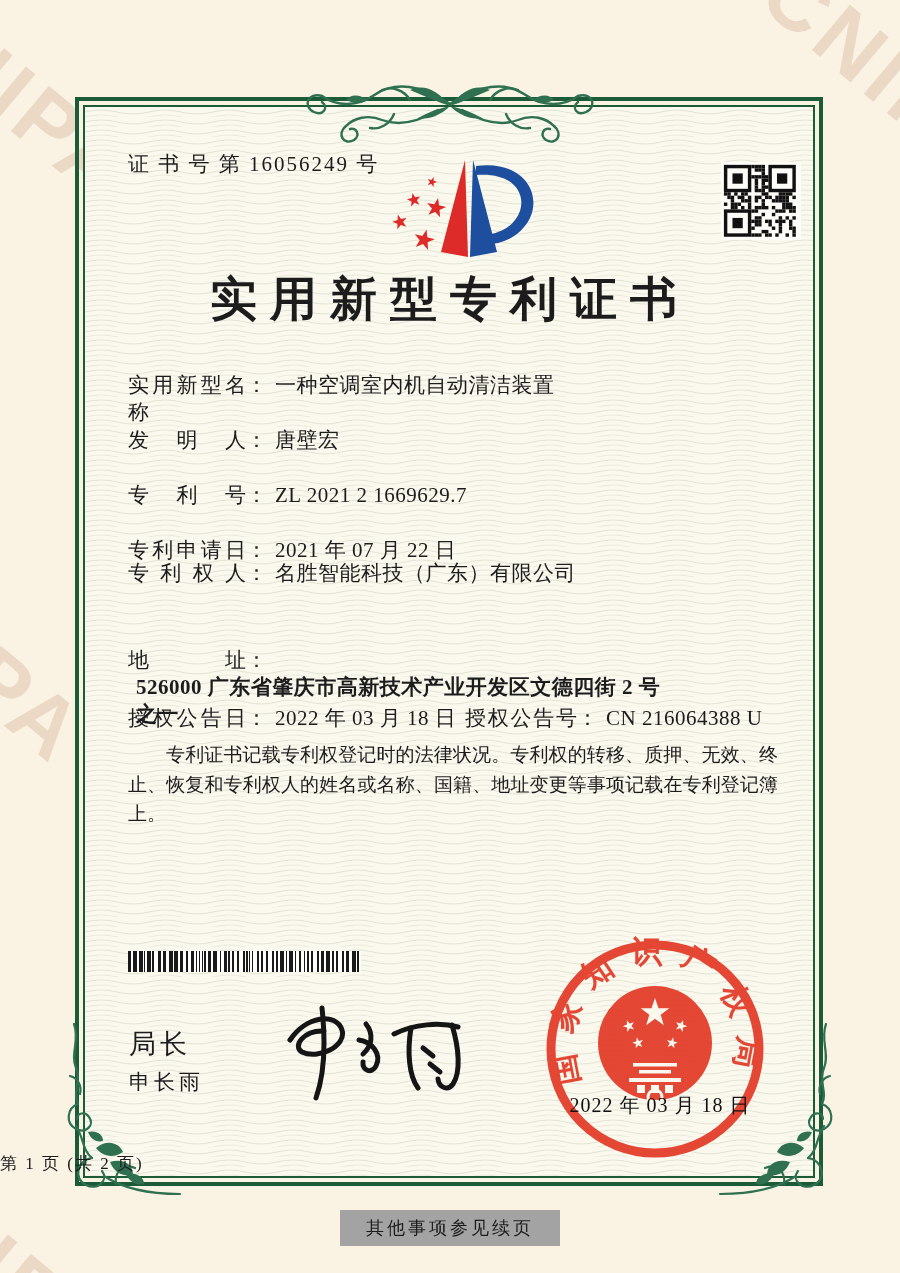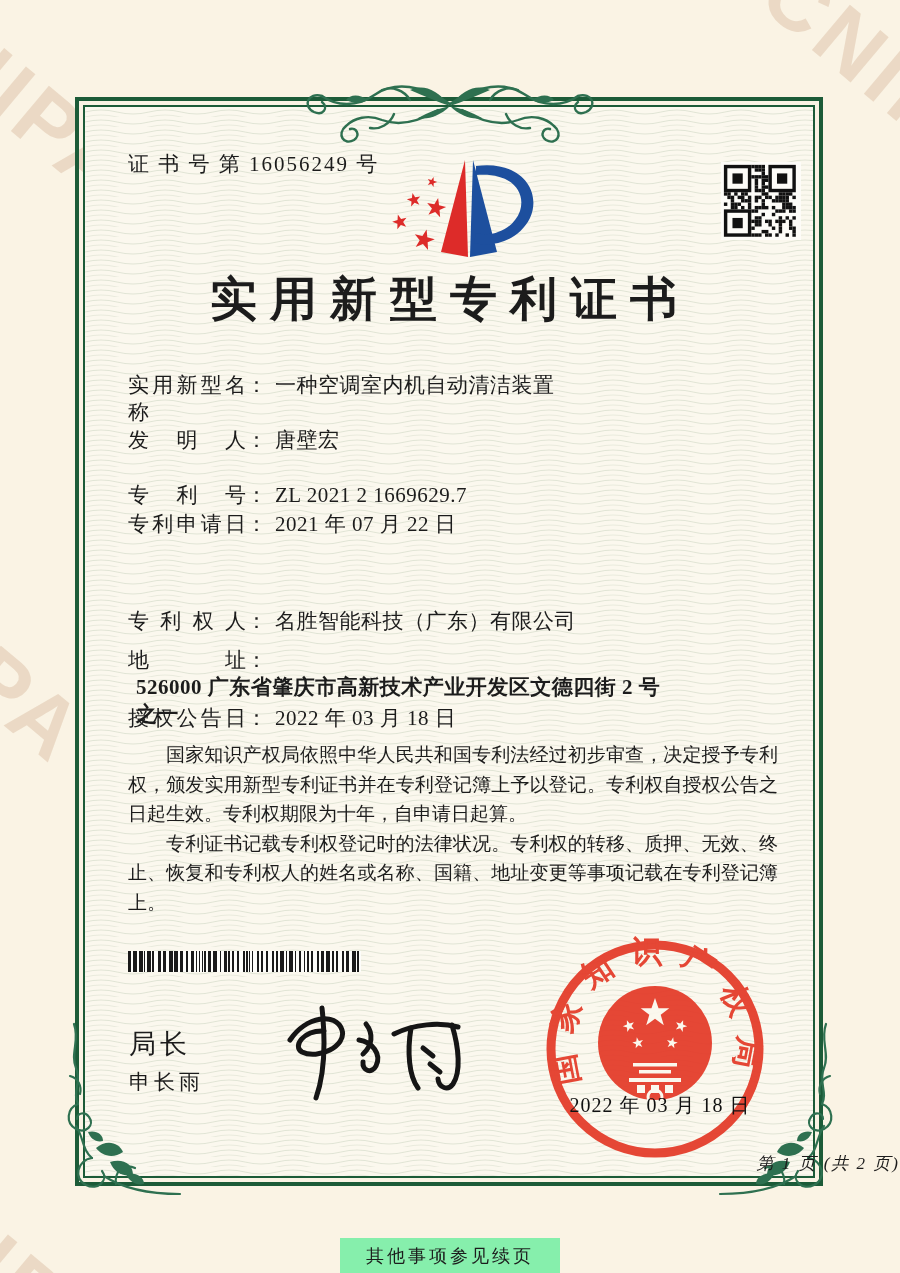--- a/index.html
+++ b/index.html
@@ -50,25 +50,25 @@
     font-size:19px;line-height:29.5px;text-align:justify;
   }
   .body-text p{margin:0;text-indent:2em;}
   
   .barcode{position:absolute;left:128px;top:951px;width:233px;height:21px;}
   .director-title{position:absolute;left:129px;top:1026px;font-size:27px;letter-spacing:4px;}
   .director-name{position:absolute;left:129px;top:1068px;font-size:21px;letter-spacing:4px;}
   .signature{position:absolute;left:262px;top:998px;width:215px;height:110px;}
   .seal{position:absolute;left:537px;top:931px;width:236px;height:236px;}
   .seal-date{position:absolute;left:560px;top:1092px;width:200px;text-align:center;font-size:20px;color:#111;letter-spacing:1px;}
-  .page-footer{position:absolute;left:0;width:900px;top:1152px;text-align:right;font-size:17px;letter-spacing:2px;font-style:italic;}
+  .page-footer{position:absolute;left:0;width:900px;top:1152px;text-align:left;font-size:17px;letter-spacing:2px;}
   .note{
     position:absolute;left:0;width:900px;top:1210px;text-align:center;font-size:18px;letter-spacing:3px;
   }
-  .note span{background:#86efac;padding:6px 26px;display:inline-block;margin-top:28px;}
+  .note span{background:#a3a3a3;padding:6px 26px;display:inline-block;}
   
   .ornament-top{position:absolute;left:298px;top:70px;width:304px;height:74px;}
   .corner-bl{position:absolute;left:62px;top:1022px;width:122px;height:182px;}
   .corner-br{position:absolute;left:716px;top:1022px;width:122px;height:182px;transform:scaleX(-1);}
 </style>
 </head>
 <body>
 
 <div class="wm" style="left:-70px;top:-40px;">CNIPA</div>
 <div class="wm" style="left:806px;top:-58px;">CNIPA</div>
@@ -312,35 +312,37 @@
 
 <div class="row" style="top:372px;">
   <span class="lbl">实用新型名称</span><span class="colon">：</span><span class="val">一种空调室内机自动清洁装置</span>
 </div>
 <div class="row" style="top:427px;">
   <span class="lbl">发明人</span><span class="colon">：</span><span class="val">唐壁宏</span>
 </div>
 <div class="row" style="top:482px;">
   <span class="lbl">专利号</span><span class="colon">：</span><span class="val">ZL 2021 2 1669629.7</span>
 </div>
-<div class="row" style="top:511px;">
+<div class="row" style="top:537px;">
   <span class="lbl">专利申请日</span><span class="colon">：</span><span class="val">2021 年 07 月 22 日</span>
 </div>
-<div class="row" style="top:608px;text-decoration:underline;">
+<div class="row" style="top:560px;text-decoration:underline;">
   <span class="lbl">专利权人</span><span class="colon">：</span><span class="val">名胜智能科技（广东）有限公司</span>
 </div>
 <div class="row" style="top:647px;">
   <span class="lbl">地址</span><span class="colon">：</span><span class="val val-wrap">526000 广东省肇庆市高新技术产业开发区文德四街 2 号之一</span>
 </div>
 <div class="row" style="top:705px;">
   <span class="lbl">授权公告日</span><span class="colon">：</span><span class="val">2022 年 03 月 18 日</span>
+  <span class="grant-no-pair">
+    <span class="lbl">授权公告号</span><span class="colon">：</span><span class="val">CN 216064388 U</span>
+  </span>
 </div>
 
 <div class="body-text">
-  <p>国家知识产权局依照中华人民共和国专利法经过初步审查，决定授予专利权，颁发实用新型专利证书并在专利登记簿上予以登记。专利权自授权公告之日起生效。专利权期限为十年，自申请日起算。</p>
   <p>专利证书记载专利权登记时的法律状况。专利权的转移、质押、无效、终止、恢复和专利权人的姓名或名称、国籍、地址变更等事项记载在专利登记簿上。</p>
 </div>
 
 <svg class="barcode" id="barcode" viewBox="0 0 233 21" preserveAspectRatio="none" xmlns="http://www.w3.org/2000/svg">
   <rect width="233" height="21" fill="#fdfdfa"></rect>
 <rect x="0" y="0" width="3" height="21" fill="#1a1a1a"></rect>
     <rect x="5" y="0" width="4" height="21" fill="#1a1a1a"></rect>
     <rect x="11" y="0" width="4" height="21" fill="#1a1a1a"></rect>
     <rect x="16" y="0" width="1" height="21" fill="#1a1a1a"></rect>
     <rect x="19" y="0" width="4" height="21" fill="#1a1a1a"></rect>

